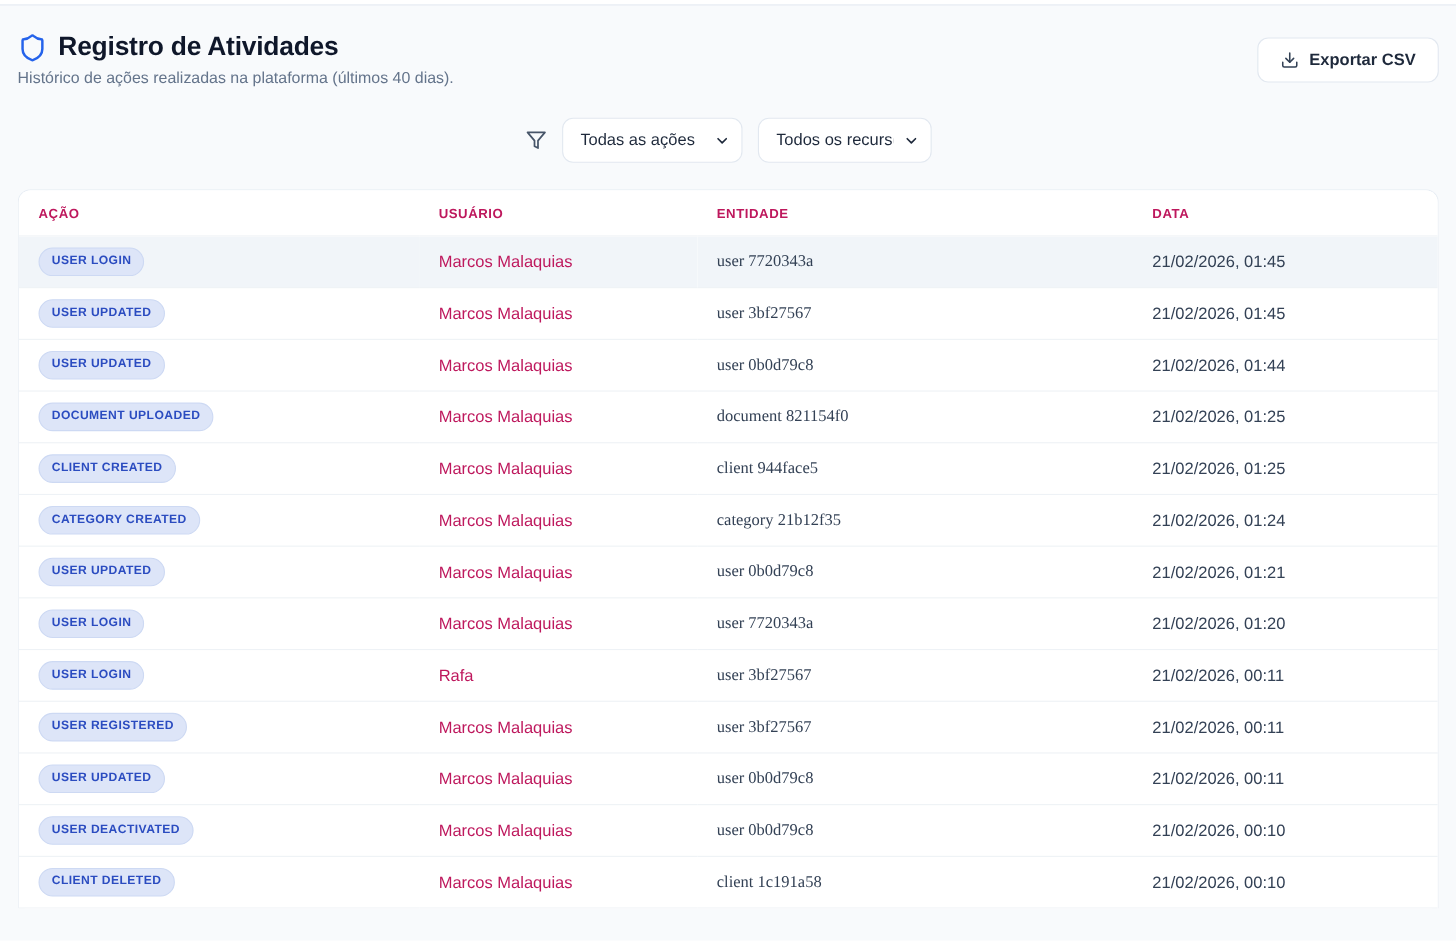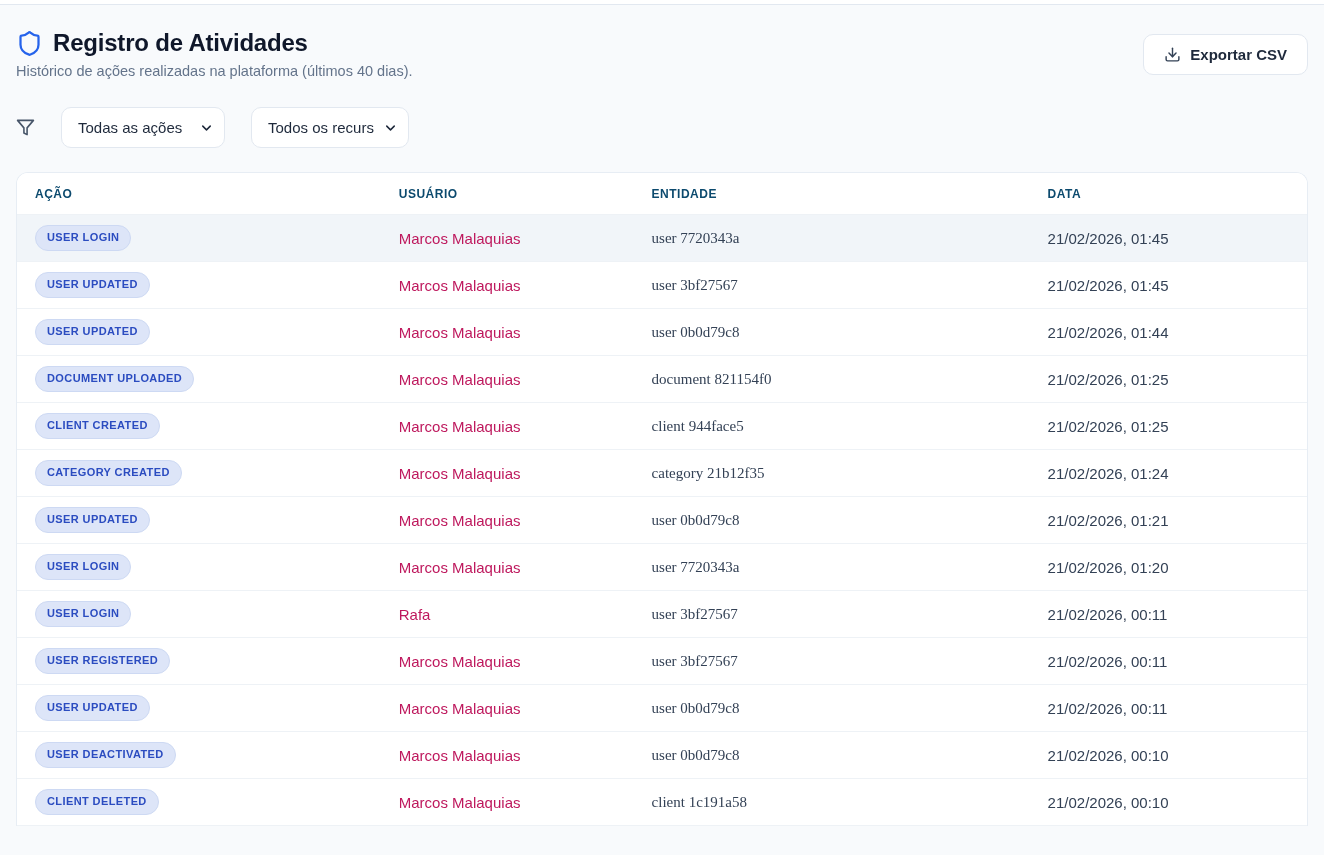--- a/index.html
+++ b/index.html
@@ -52,21 +52,22 @@
     color: #1e293b;
     cursor: pointer;
   }
   .export-btn svg { color: #334155; }
 
   
   .filters {
     margin-top: 28px;
     display: flex;
     align-items: center;
-    gap: 26px;
+    gap: 14px;
+    justify-content: center;
   }
   .funnel-icon { display: inline-flex; color: #475569; margin-right: 0px; }
   .select-wrap { position: relative; }
   .select-wrap select {
     appearance: none;
     -webkit-appearance: none;
     height: 41px;
     background: #ffffff;
     border: 1px solid #e2e8f0;
     border-radius: 10px;
@@ -101,21 +102,21 @@
   col.c-action  { width: 28.2%; }
   col.c-user    { width: 19.6%; }
   col.c-entity  { width: 30.7%; }
   col.c-date    { width: 21.5%; }
   thead th {
     text-align: left;
     font-size: 12px;
     font-weight: 600;
     text-transform: uppercase;
     letter-spacing: 0.5px;
-    color: #0c4a6e;
+    color: #be185d;
     padding: 14px 18px 13px 18px;
     border-bottom: 1px solid #eef2f6;
     background: #ffffff;
   }
   tbody tr { border-bottom: 1px solid #eef2f6; background: #ffffff; }
   tbody tr.row-highlight { background: #f1f5f9; }
   tbody td {
     height: 47px;
     padding: 0 18px;
     font-size: 15px;

